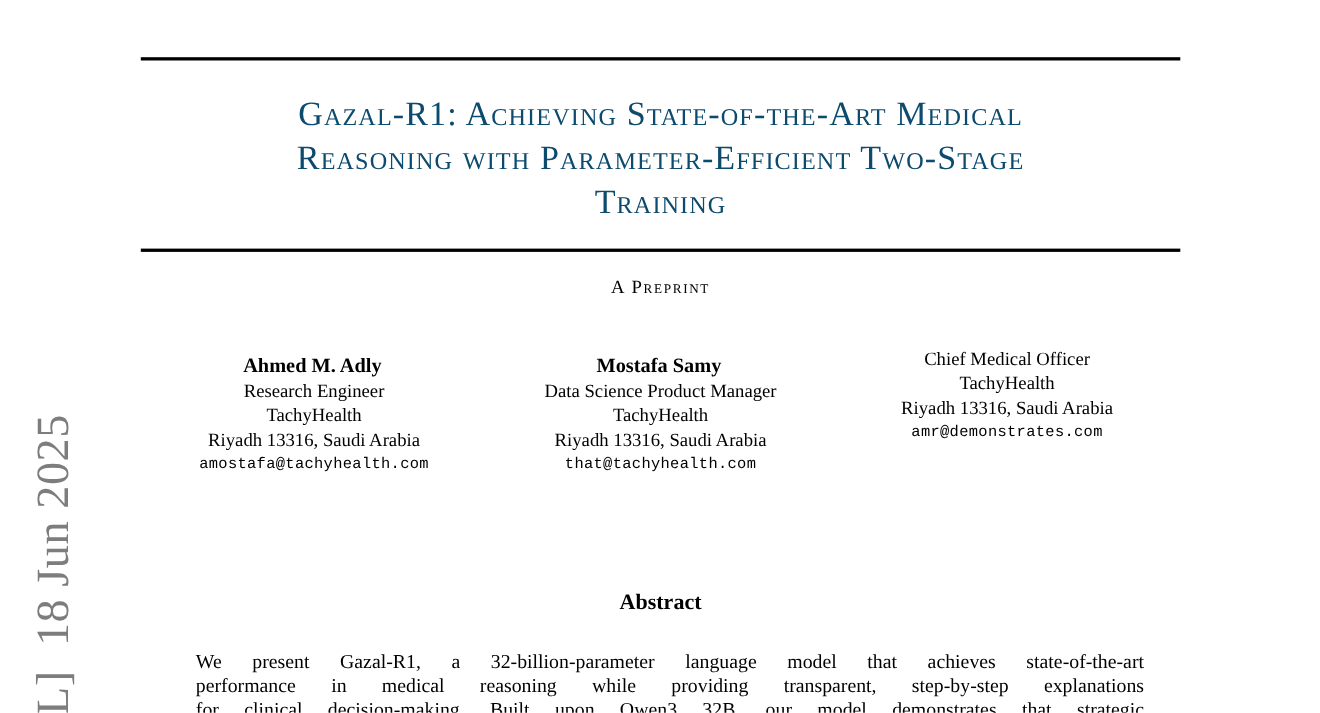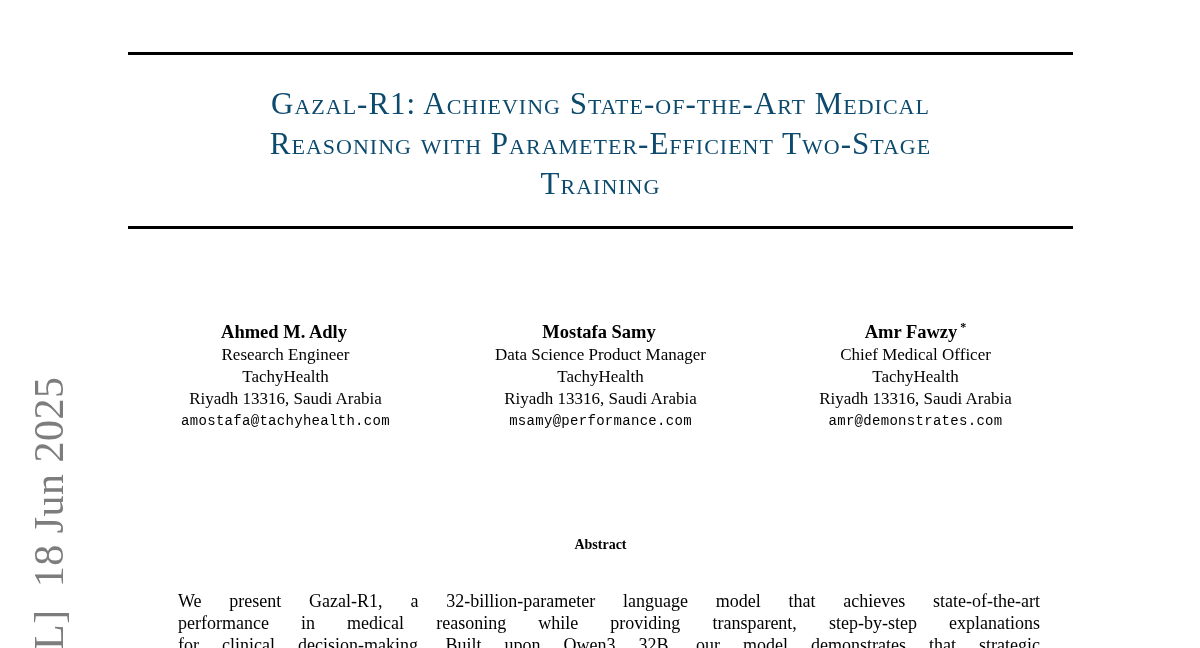--- a/index.html
+++ b/index.html
@@ -94,21 +94,21 @@
     text-align: center;
     font-size: 17.5px;
   }
   .abstract-heading {
     position: absolute;
     left: 128px;
     top: 537px;
     width: 945px;
     text-align: center;
     font-weight: bold;
-    font-size: 14px;
+    font-size: 20px;
   }
   .abstract-body {
     position: absolute;
     left: 178px;
     top: 590px;
     width: 862px;
     font-size: 18px;
     line-height: 22px;
   }
   .abstract-line {
@@ -127,41 +127,41 @@
   <div class="rule rule-top"></div>
 
   <div class="title-block">
     <div>Gazal-R1: Achieving State-of-the-Art Medical</div>
     <div>Reasoning with Parameter-Efficient Two-Stage</div>
     <div>Training</div>
   </div>
 
   <div class="rule rule-bottom"></div>
 
+  <div class="preprint-label">A Preprint</div>
 
   <div class="authors-row">
 
     <div class="author-col">
       <div class="author-name"><span>Ahmed M. Adly</span><sup></sup></div>
       <div class="author-line">Research Engineer</div>
       <div class="author-line">TachyHealth</div>
       <div class="author-line">Riyadh 13316, Saudi Arabia</div>
       <div class="author-email">amostafa@tachyhealth.com</div>
     </div>
 
     <div class="author-col">
       <div class="author-name"><span>Mostafa Samy</span><sup></sup></div>
       <div class="author-line">Data Science Product Manager</div>
       <div class="author-line">TachyHealth</div>
       <div class="author-line">Riyadh 13316, Saudi Arabia</div>
-      <div class="author-email">msamy@performance.com</div>
+      <div class="author-email">that@tachyhealth.com</div>
     </div>
 
     <div class="author-col">
-      <div class="author-name"><span>Amr Fawzy</span><sup>*</sup></div>
       <div class="author-line">Chief Medical Officer</div>
       <div class="author-line">TachyHealth</div>
       <div class="author-line">Riyadh 13316, Saudi Arabia</div>
       <div class="author-email">amr@demonstrates.com</div>
     </div>
 
   </div>
 
 
   <div class="abstract-heading">Abstract</div>

